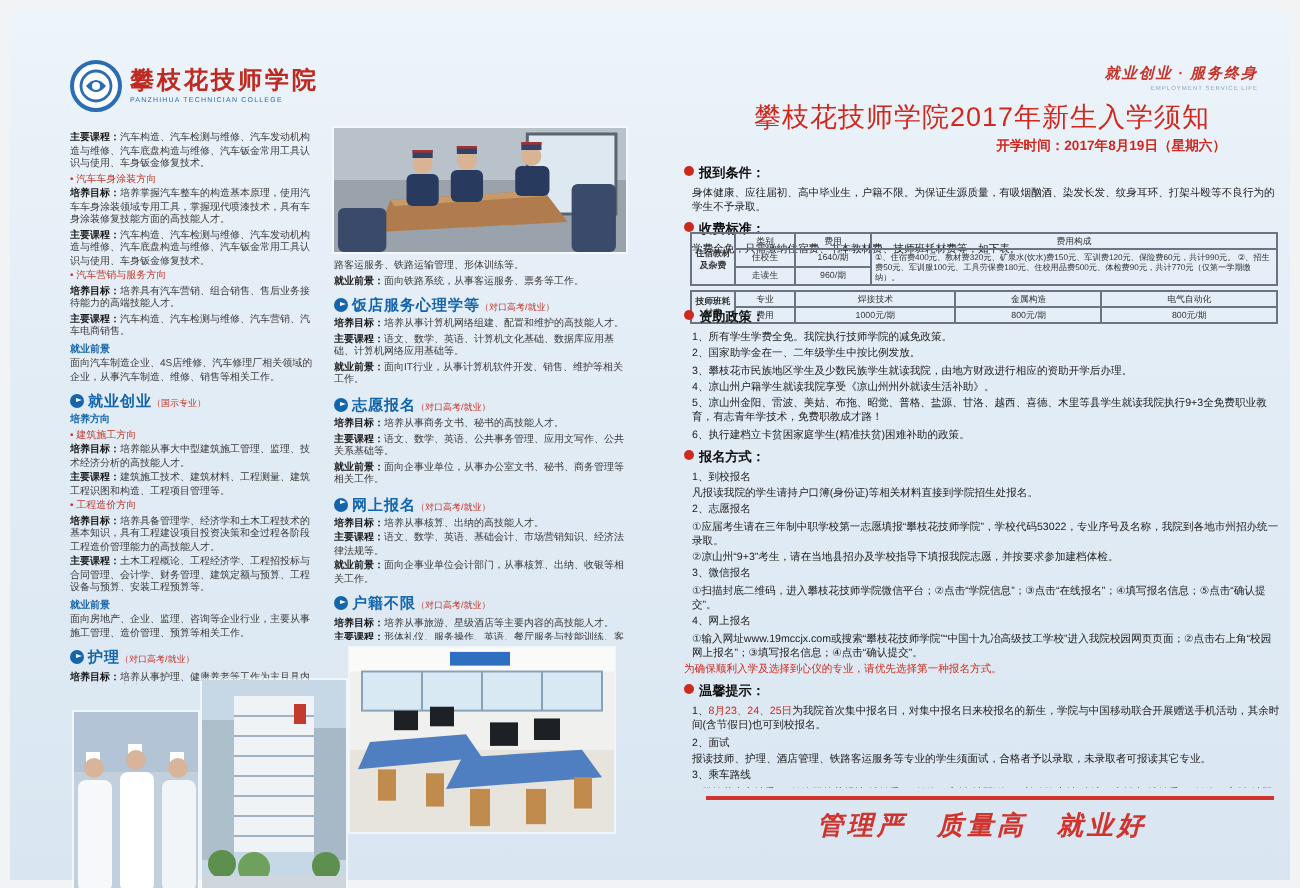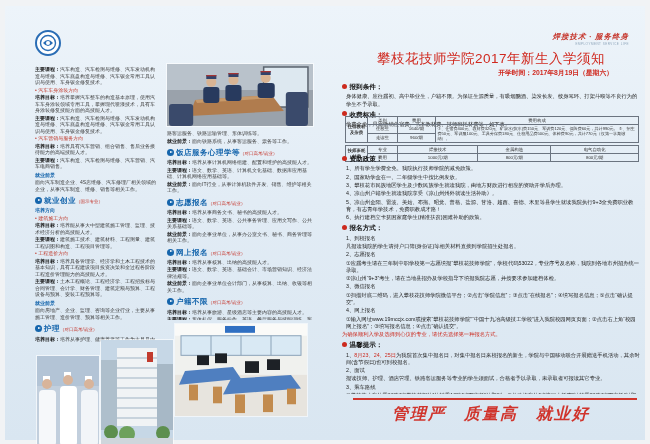--- a/index.html
+++ b/index.html
@@ -56,45 +56,49 @@
   .rblk.red .txt{color:#cc2a1e;}
   table.fee{width:100%;border-collapse:collapse;margin-bottom:2px;}
   table.fee td{border:0.6px solid #6b7480;padding:0.8px 1.5px;text-align:center;
     font-size:4.4px;color:#333;line-height:1.25;}
   table.fee td.group{width:18px;font-weight:bold;}
   table.fee td.comp{text-align:left;font-size:4.1px;}
   
   .slogan-rule{position:absolute;left:348px;top:392px;width:284px;border-top:2px solid #d0342c;}
   .slogan{position:absolute;left:336px;top:398px;width:300px;text-align:center;
     font-family:"Liberation Serif","DejaVu Serif",serif;font-style:italic;font-weight:bold;
-    color:#d0342c;font-size:16px;letter-spacing:2px;}
+    color:#d0342c;font-size:13px;letter-spacing:2px;}
   
   .photo{position:absolute;overflow:hidden;box-shadow:0 0 0 1px rgba(255,255,255,0.6);}
   .photo svg{display:block;width:100%;height:100%;}
   .ph-rail{left:162px;top:58px;width:146px;height:62px;}
   .ph-lab{left:170px;top:318px;width:132px;height:92px;}
   .ph-nurse{left:32px;top:350px;width:62px;height:90px;}
   .ph-build{left:96px;top:334px;width:72px;height:106px;}
 </style>
 </head>
 <body>
 
 <div class="sheet">
 
   <div class="logo">
     <svg width="26" height="26" viewBox="0 0 26 26">
       <circle cx="13" cy="13" r="12" fill="#ffffff" stroke="#2a6db5" stroke-width="2"></circle>
       <circle cx="13" cy="13" r="7.5" fill="none" stroke="#2a6db5" stroke-width="1.4"></circle>
       <path d="M8 13 q5 -6 10 0 q-5 6 -10 0" fill="#2a6db5"></path>
       <circle cx="13" cy="13" r="2" fill="#ffffff"></circle>
     </svg>
+    <div>
+      <div class="logo-cn">攀枝花技师学院</div>
+      <div class="logo-en">PANZHIHUA TECHNICIAN COLLEGE</div>
+    </div>
   </div>
 
   <div class="tagline">
-    <div class="tagline-cn">焊接技术 · 服务终身</div>
+    <div class="tagline-cn">就业创业 · 服务终身</div>
     <div class="tagline-en">EMPLOYMENT SERVICE LIFE</div>
   </div>
 
   <div class="colA">
 
       <div class="blk lab">
         <span class="pre"></span><span class="lab">主要课程：</span><span class="rpre"></span><span class="txt">汽车构造、汽车检测与维修、汽车发动机构造与维修、汽车底盘构造与维修、汽车钣金常用工具认识与使用、车身钣金修复技术。</span><span class="tag"></span>
       </div>
 
       <div class="blk sub">

